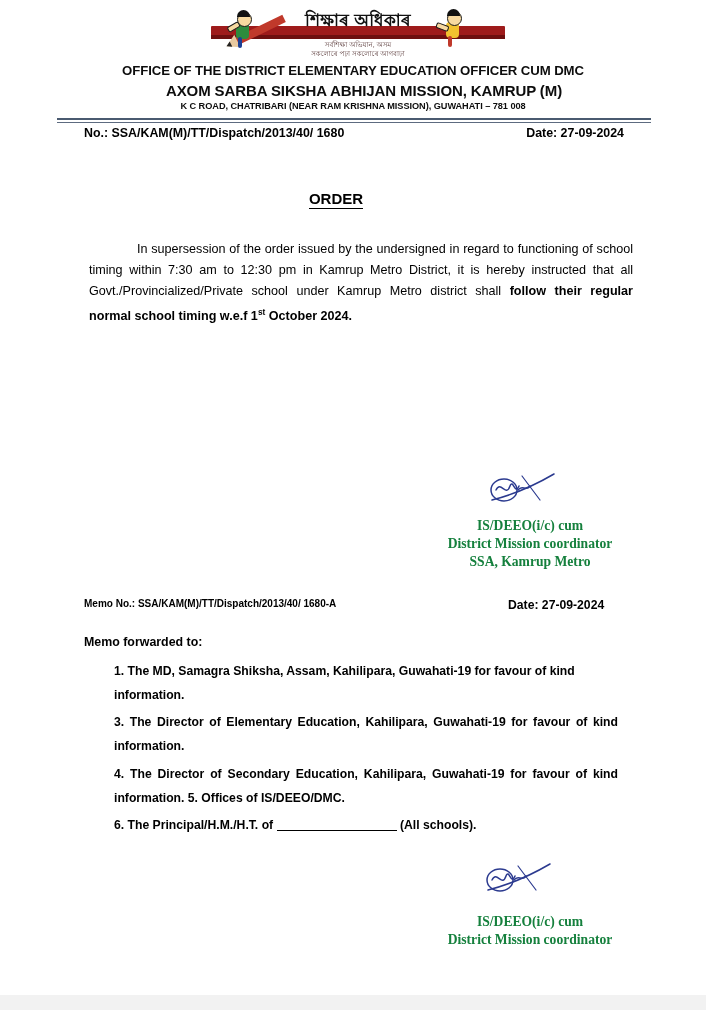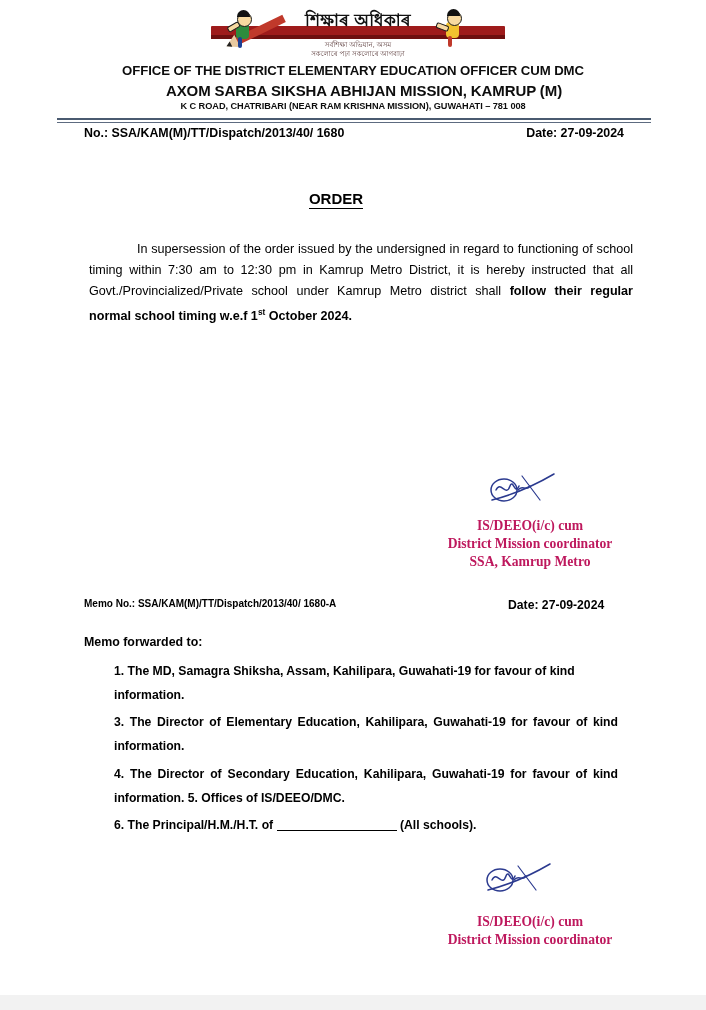--- a/index.html
+++ b/index.html
@@ -248,21 +248,21 @@
     width: 84px;
     height: 44px;
   }
   .sig-block {
     position: absolute;
     text-align: center;
     font-family: "Liberation Serif", serif;
     font-weight: bold;
     font-size: 13.6px;
     line-height: 18px;
-    color: #be185d;
+    color: #15803d;
   }
 
   .sig1-mark  { left: 482px; top: 466px; }
   .sig1-block { left: 400px; top: 517px; width: 260px; }
 
   .sig2-mark  { left: 478px; top: 856px; }
   .sig2-block { left: 400px; top: 913px; width: 260px; }
 
   
   .memo-no {

